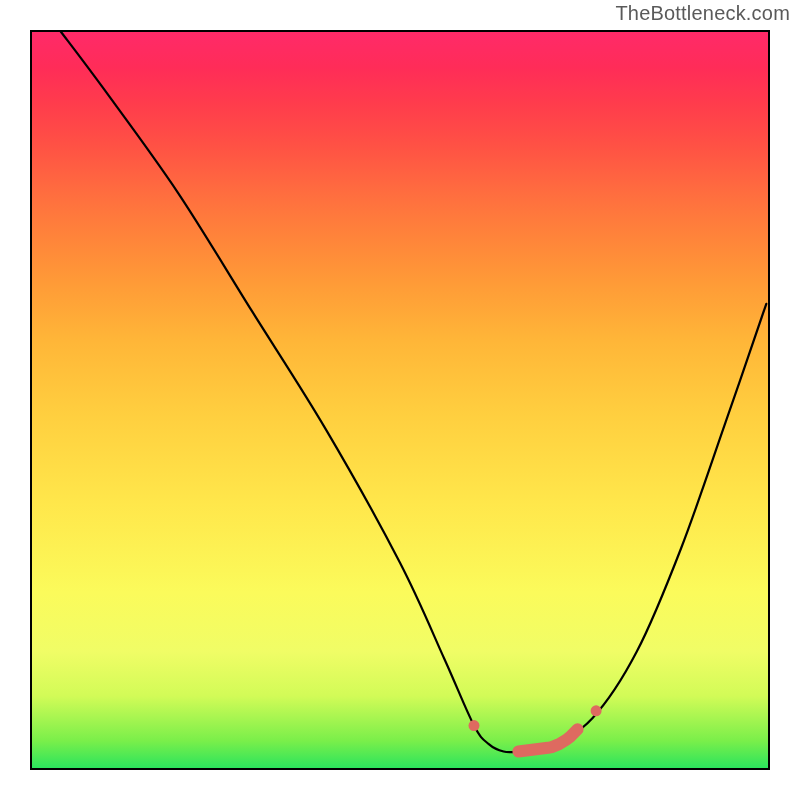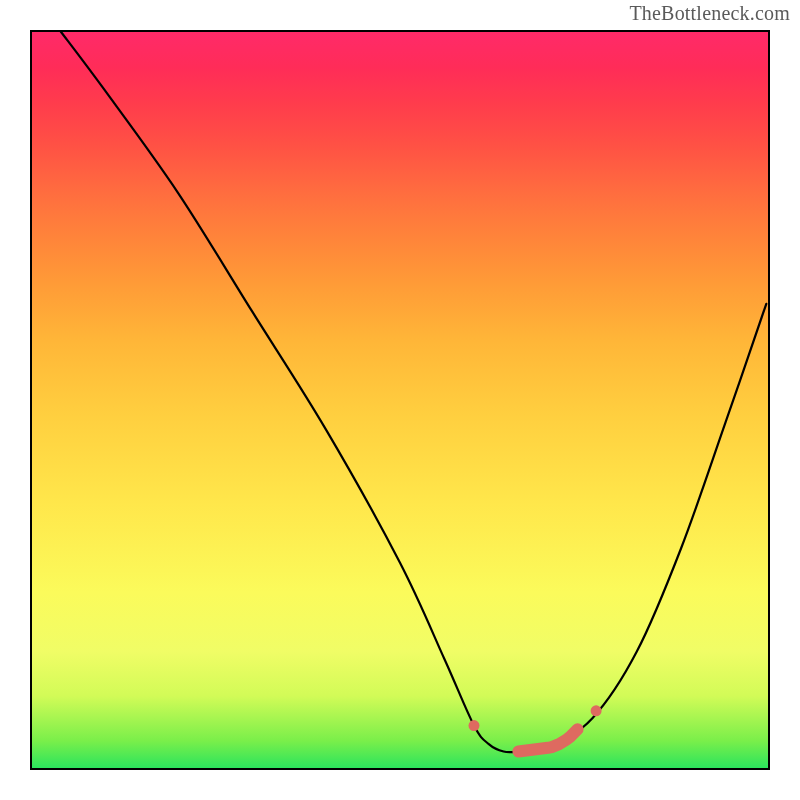--- a/index.html
+++ b/index.html
@@ -9,21 +9,21 @@
     position: relative;
     width: 800px;
     height: 800px;
     background: #fff;
   }
 
   .attribution {
     position: absolute;
     top: 2px;
     right: 10px;
-    font-family: Liberation Serif, serif;
+    font-family: Liberation Sans, sans-serif;
     font-size: 20px;
     font-weight: 500;
     color: #5a5a5a;
     letter-spacing: 0.2px;
     margin-left: 8px;
   }
 
   .plot-area-wrap {
     position: absolute;
     left: 30px;

